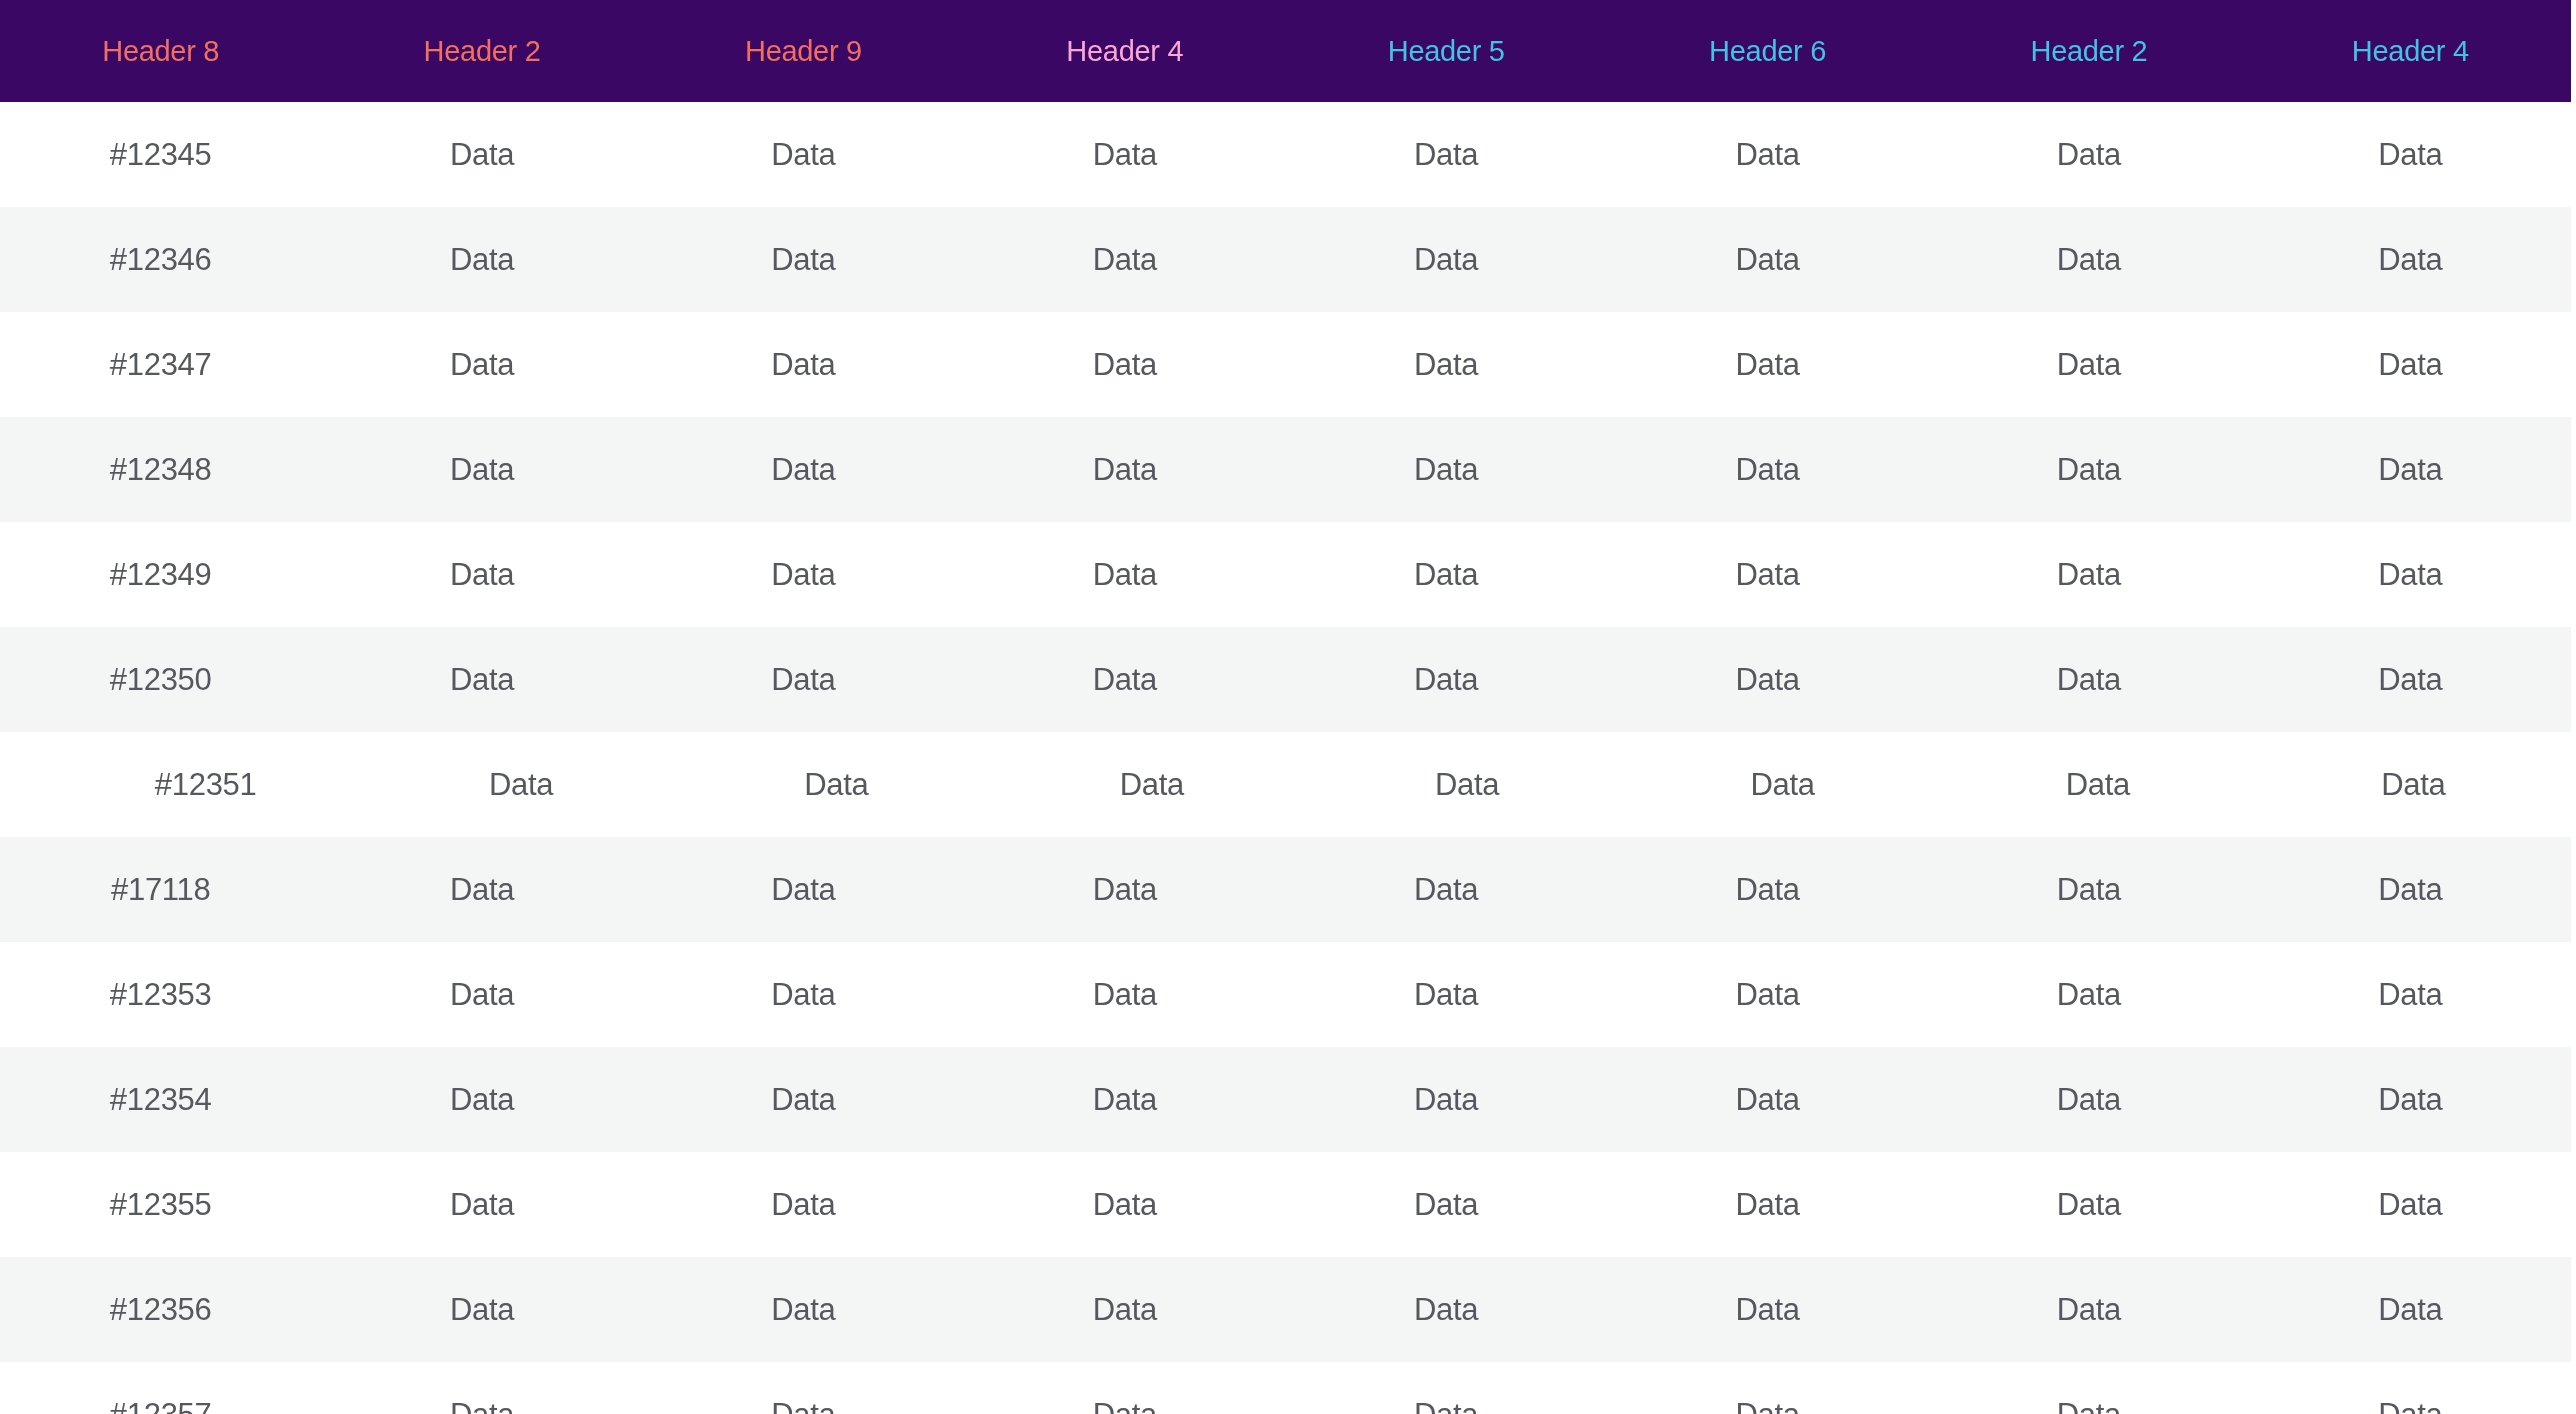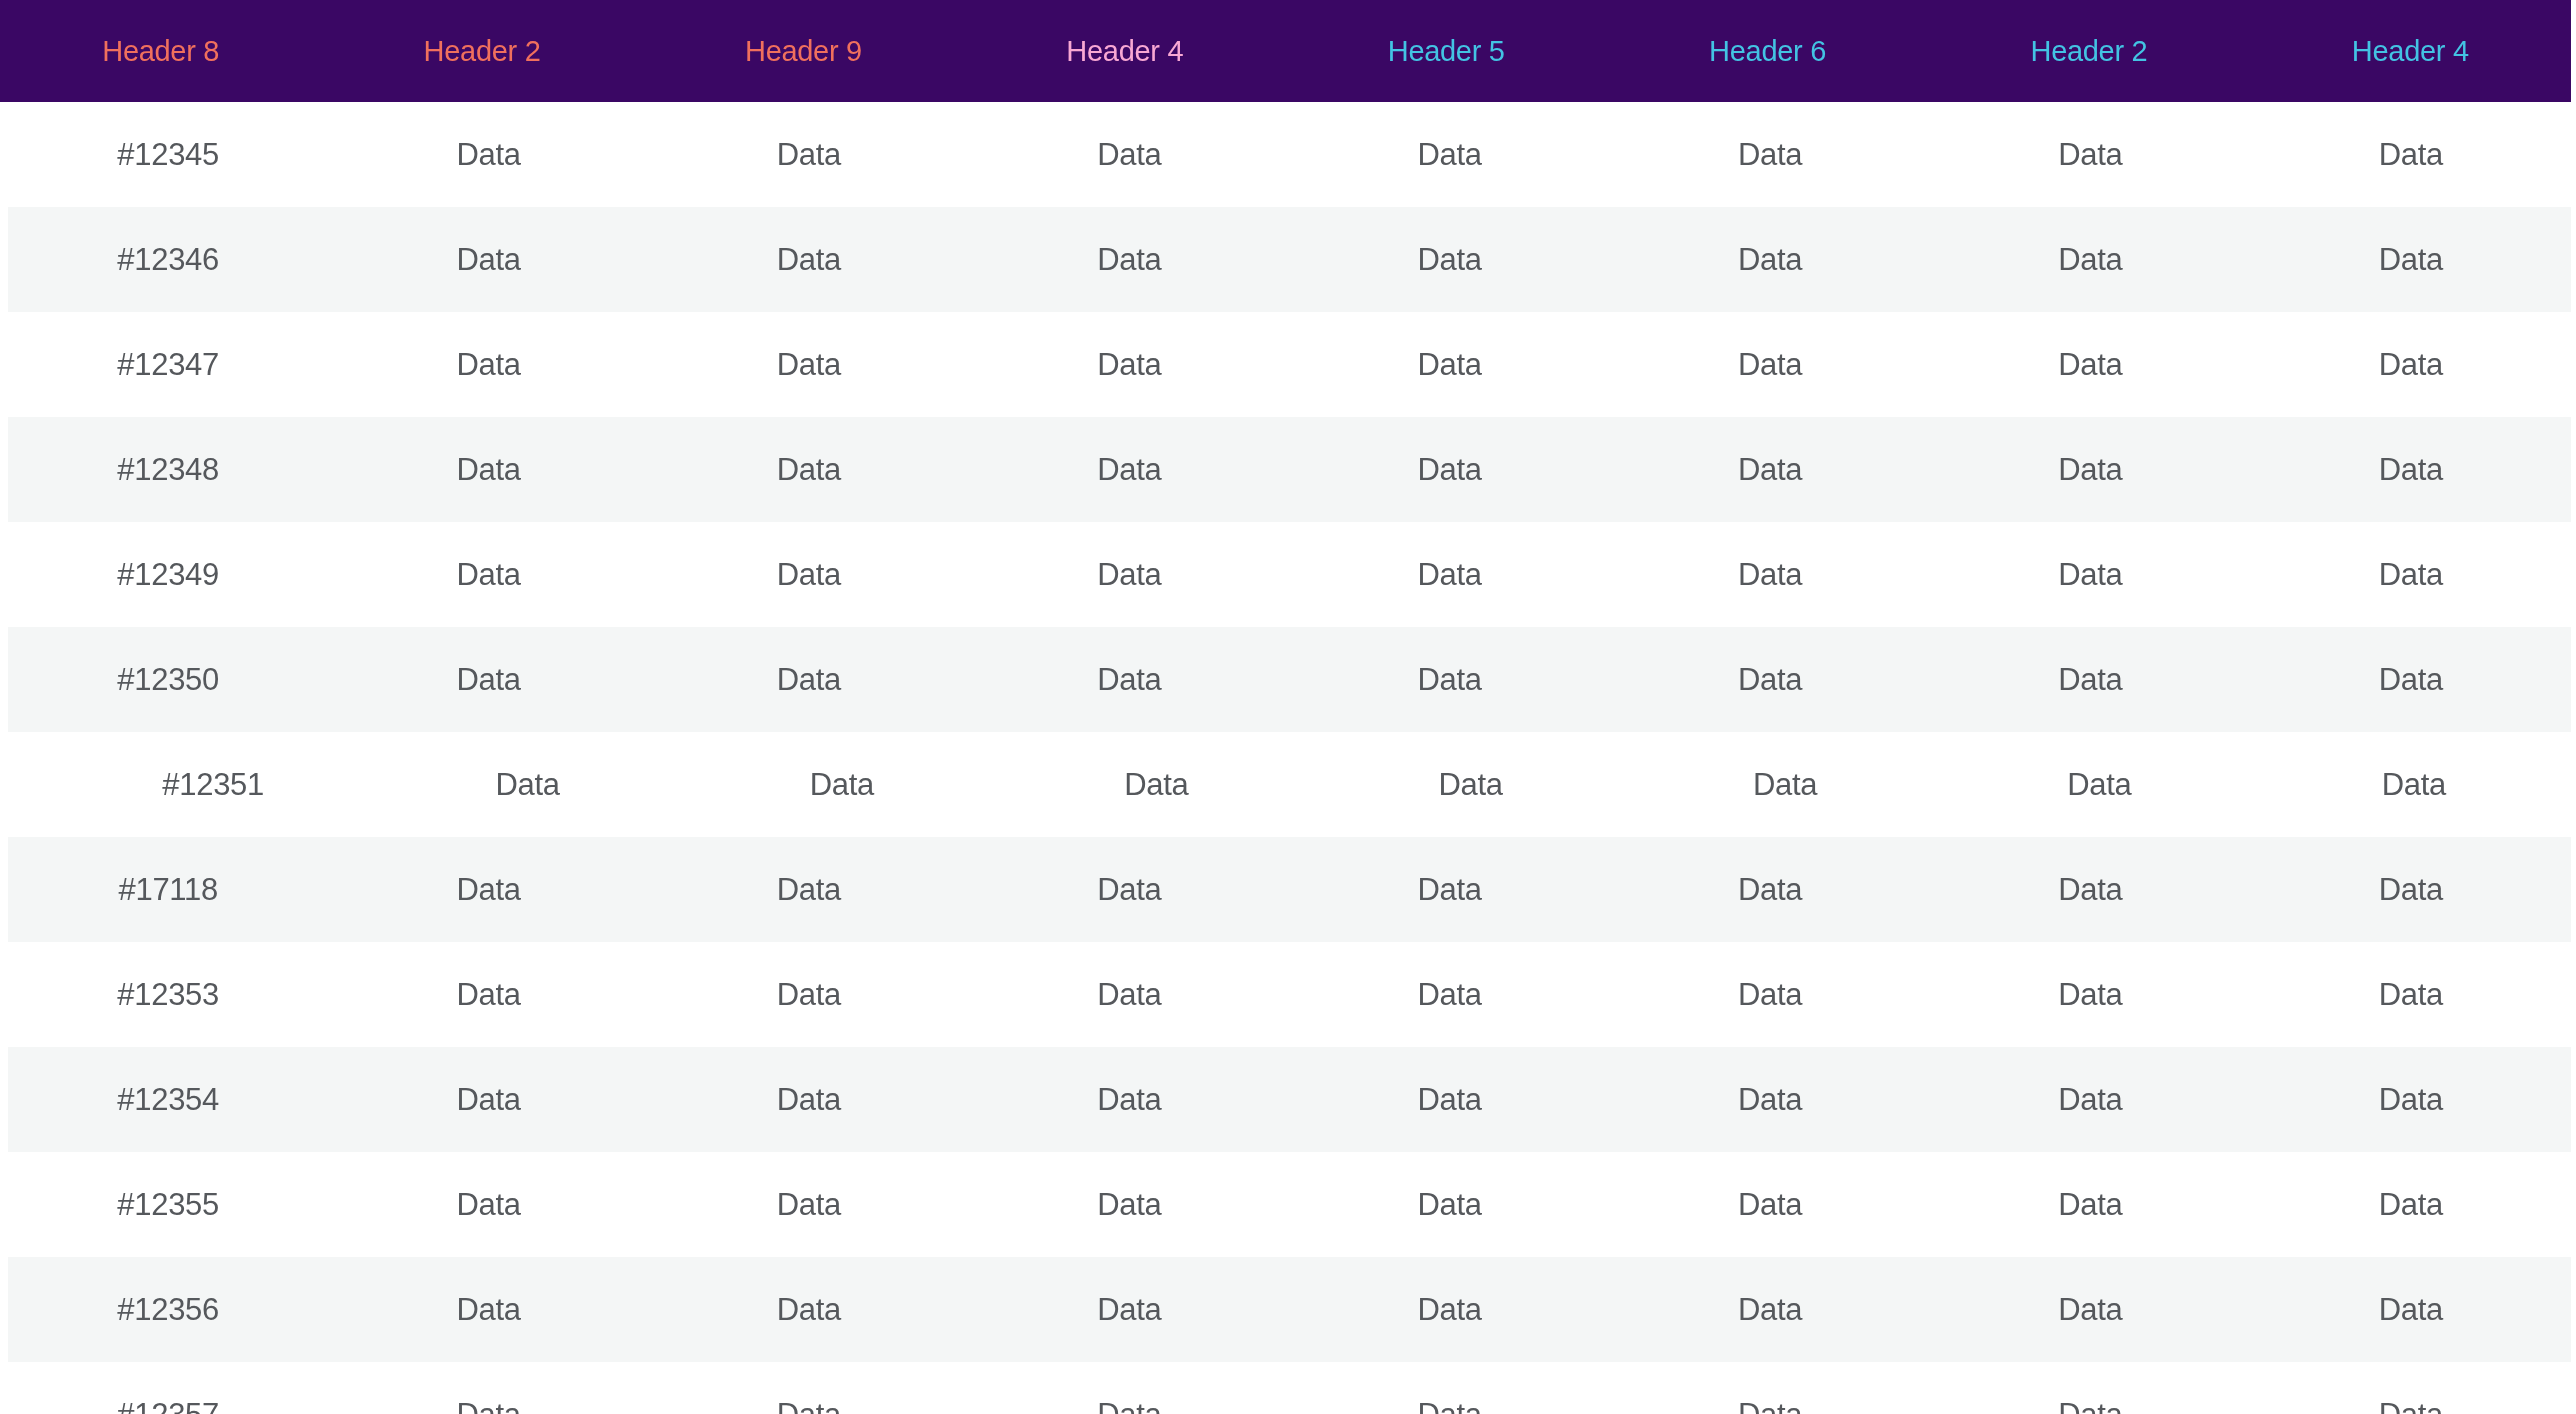--- a/index.html
+++ b/index.html
@@ -25,21 +25,20 @@
     flex: 1 1 0;
     text-align: center;
     font-size: 29px;
     font-weight: 500;
     letter-spacing: -0.3px;
   }
   .tr {
     display: flex;
     height: 105px;
     align-items: center;
-    margin-left: 8px;
   }
   .td {
     flex: 1 1 0;
     text-align: center;
     font-size: 31px;
     font-weight: 400;
     letter-spacing: -0.3px;
   }
 </style>
 </head>

